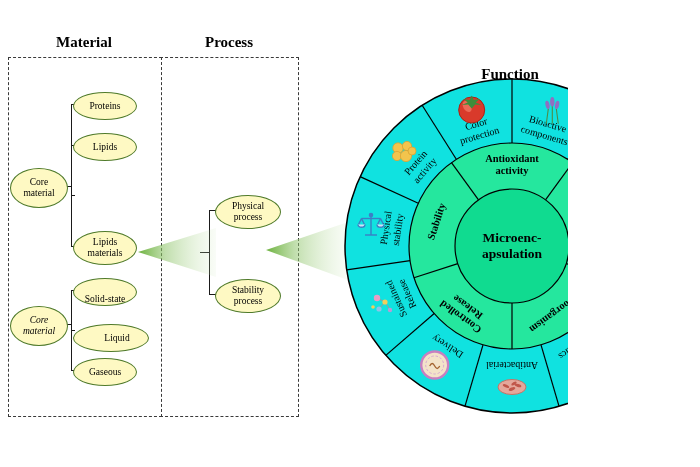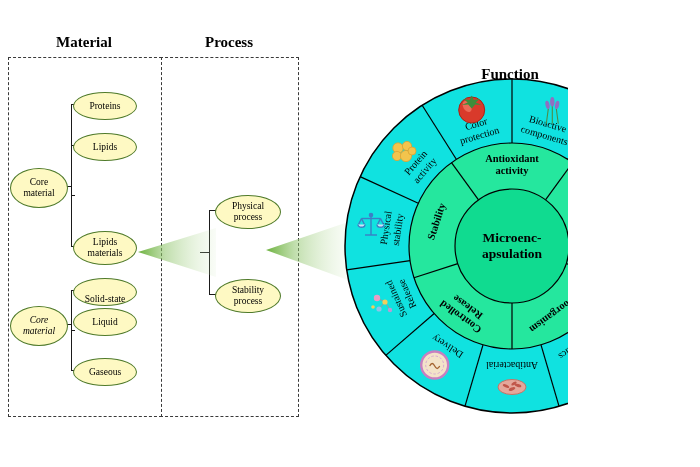--- a/index.html
+++ b/index.html
@@ -65,21 +65,21 @@
     <span>Lipids</span>
     <span>materials</span>
   </div>
   <div class="node" style="left:10px;top:306px;width:56px;height:38px;font-style:italic;">
     <span>Core</span>
     <span>material</span>
   </div>
   <div class="node" style="left:73px;top:278px;width:62px;height:26px;justify-content:flex-end;">
     <span>Solid-state</span>
   </div>
-  <div class="node" style="left:73px;top:308px;width:62px;height:26px;">
+  <div class="node" style="left:73px;top:324px;width:62px;height:26px;padding-left:12px;">
     <span>Liquid</span>
   </div>
   <div class="node" style="left:73px;top:358px;width:62px;height:26px;align-items:center;">
     <span>Gaseous</span>
   </div>
 
   <div class="node" style="left:215px;top:195px;width:64px;height:32px;">
     <span>Physical</span>
     <span>process</span>
   </div>

